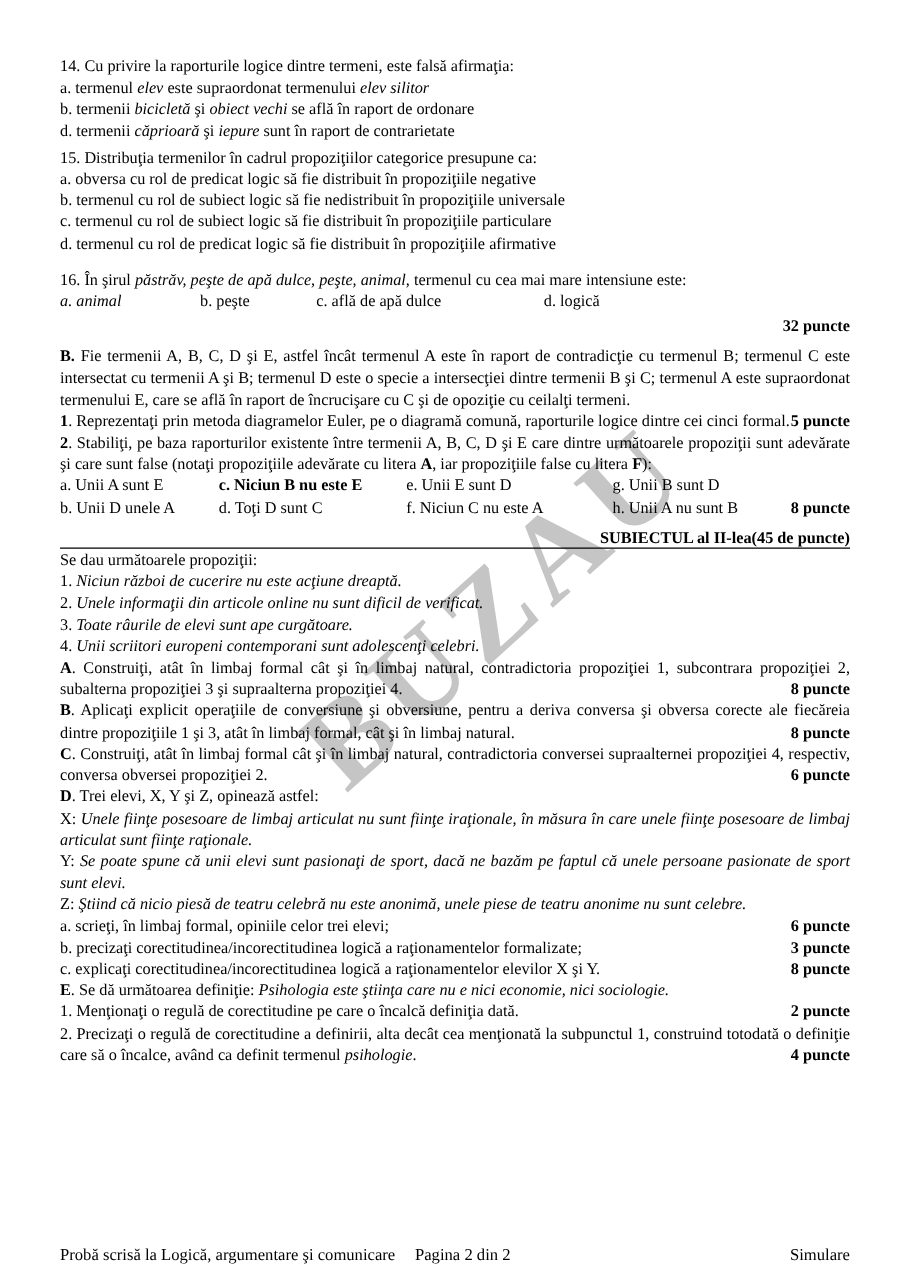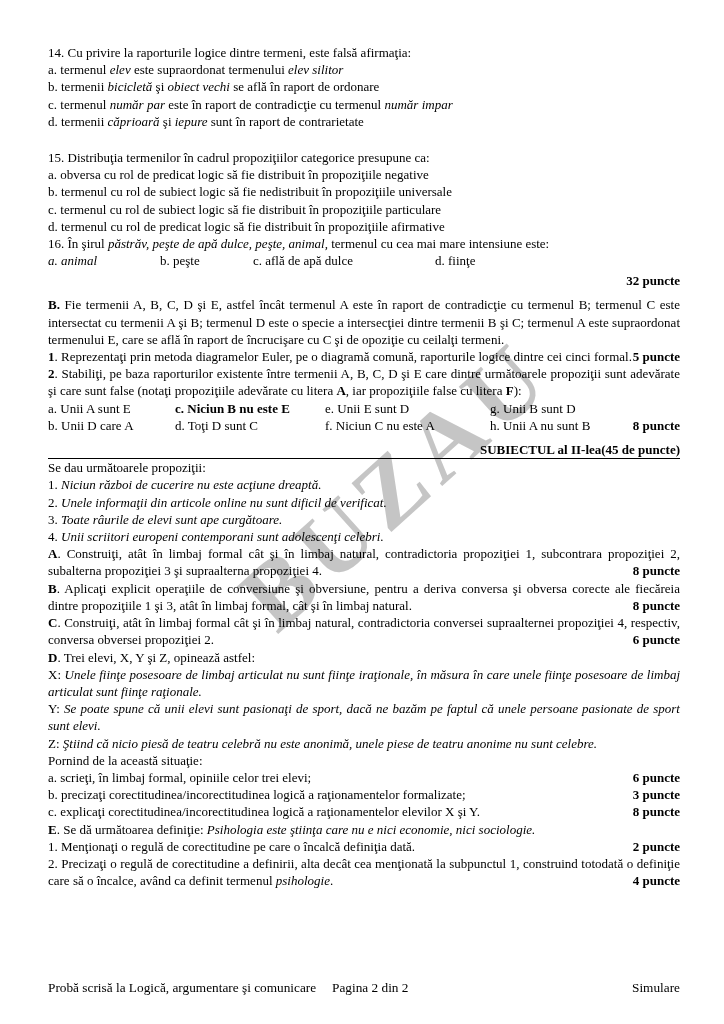--- a/index.html
+++ b/index.html
@@ -33,62 +33,61 @@
   .p .pts { position:absolute; right:0; bottom:0; }
   .block.row { display:flex; }
   .block.row .col { white-space:nowrap; flex:0 0 auto; }
   .block.row .col.grow { flex:1 1 auto; }
   .block.row .pts { margin-left:auto; }
   .block.rule {
     display:flex; justify-content:flex-end;
     border-bottom:1.4px solid #000;
   }
   .footer {
-    position:absolute; left:48px; right:44px; bottom:28px;
+    position:absolute; left:48px; right:44px; bottom:12px;
     display:grid; grid-template-columns:284px 1fr auto;
     font-size:13.3px; z-index:1;
   }
 </style>
 </head>
 <body>
 
 <div class="page">
   <div class="watermark">BUZAU</div>
   <main class="content">
       <div class="block p"><span class="seg">14. Cu privire la raporturile logice dintre termeni, este falsă afirmaţia:</span></div>
       <div class="block p"><span class="seg">a. termenul </span><span class="seg it">elev</span><span class="seg"> este supraordonat termenului </span><span class="seg it">elev silitor</span></div>
       <div class="block p"><span class="seg">b. termenii </span><span class="seg it">bicicletă</span><span class="seg"> şi </span><span class="seg it">obiect vechi</span><span class="seg"> se află în raport de ordonare</span></div>
-      <div class="block p"><span class="seg">c. termenul </span><span class="seg it">număr par</span><span class="seg"> este în raport de contradicţie cu termenul </span><span class="seg it">număr impar</span></div>
       <div class="block p"><span class="seg">d. termenii </span><span class="seg it">căprioară</span><span class="seg"> şi </span><span class="seg it">iepure</span><span class="seg"> sunt în raport de contrarietate</span></div>
-      <div class="block p" style="margin-top: 19px;"><span class="seg">15. Distribuţia termenilor în cadrul propoziţiilor categorice presupune ca:</span></div>
+      <div class="block p" style="margin-top: 4px;"><span class="seg">15. Distribuţia termenilor în cadrul propoziţiilor categorice presupune ca:</span></div>
       <div class="block p"><span class="seg">a. obversa cu rol de predicat logic să fie distribuit în propoziţiile negative</span></div>
       <div class="block p"><span class="seg">b. termenul cu rol de subiect logic să fie nedistribuit în propoziţiile universale</span></div>
       <div class="block p"><span class="seg">c. termenul cu rol de subiect logic să fie distribuit în propoziţiile particulare</span></div>
       <div class="block p"><span class="seg">d. termenul cu rol de predicat logic să fie distribuit în propoziţiile afirmative</span></div>
-      <div class="block p" style="margin-top: 0;"><span class="seg">16. În şirul </span><span class="seg it">păstrăv, peşte de apă dulce, peşte, animal,</span><span class="seg"> termenul cu cea mai mare intensiune este:</span></div>
+      <div class="block p" style="margin-top: 12px;"><span class="seg">16. În şirul </span><span class="seg it">păstrăv, peşte de apă dulce, peşte, animal,</span><span class="seg"> termenul cu cea mai mare intensiune este:</span></div>
       <div class="block row">
         <span class="col" style="width: 112px; font-style: italic;"><span class="seg">a. animal</span></span>
         <span class="col" style="width: 93px;"><span class="seg">b. peşte</span></span>
         <span class="col" style="width: 182px;"><span class="seg">c. află de apă dulce</span></span>
-        <span class="col grow"><span class="seg">d. fiinţe</span></span>
+        <span class="col grow"><span class="seg">d. logică</span></span>
       </div>
       <div class="block p" style="margin-top: 3px;">
         <span class="pts">32 puncte</span>
       </div>
       <div class="block p" style="margin-top: 7px;"><span class="seg bd">B.</span><span class="seg"> Fie termenii A, B, C, D şi E, astfel încât termenul A este în raport de contradicţie cu termenul B; termenul C este intersectat cu termenii A şi B; termenul D este o specie a intersecţiei dintre termenii B şi C; termenul A este supraordonat termenului E, care se află în raport de încrucişare cu C şi de opoziţie cu ceilalţi termeni.</span></div>
       <div class="block p"><span class="seg bd">1</span><span class="seg">. Reprezentaţi prin metoda diagramelor Euler, pe o diagramă comună, raporturile logice dintre cei cinci formal.</span><span class="pts">5 puncte</span></div>
       <div class="block p"><span class="seg bd">2</span><span class="seg">. Stabiliţi, pe baza raporturilor existente între termenii A, B, C, D şi E care dintre următoarele propoziţii sunt adevărate şi care sunt false (notaţi propoziţiile adevărate cu litera </span><span class="seg bd">A</span><span class="seg">, iar propoziţiile false cu litera </span><span class="seg bd">F</span><span class="seg">):</span></div>
       <div class="block row">
         <span class="col" style="width: 127px;"><span class="seg">a. Unii A sunt E</span></span>
         <span class="col" style="width: 150px; font-weight: bold;"><span class="seg">c. Niciun B nu este E</span></span>
         <span class="col" style="width: 165px;"><span class="seg">e. Unii E sunt D</span></span>
         <span class="col grow"><span class="seg">g. Unii B sunt D</span></span>
       </div>
       <div class="block row">
-        <span class="col" style="width: 127px;"><span class="seg">b. Unii D care A</span></span>
+        <span class="col" style="width: 127px;"><span class="seg">b. Unii D unele A</span></span>
         <span class="col" style="width: 150px;"><span class="seg">d. Toţi D sunt C</span></span>
         <span class="col" style="width: 165px;"><span class="seg">f. Niciun C nu este A</span></span>
         <span class="col grow"><span class="seg">h. Unii A nu sunt B</span></span>
         <span class="pts">8 puncte</span>
       </div>
       <div class="block rule" style="margin-top: 7px;">
         <span><span class="seg bd">SUBIECTUL al II-lea</span></span>
         <span class="pts">(45 de puncte)</span>
       </div>
       <div class="block p"><span class="seg">Se dau următoarele propoziţii:</span></div>
@@ -96,21 +95,20 @@
       <div class="block p"><span class="seg">2. </span><span class="seg it">Unele informaţii din articole online nu sunt dificil de verificat.</span></div>
       <div class="block p"><span class="seg">3. </span><span class="seg it">Toate râurile de elevi sunt ape curgătoare.</span></div>
       <div class="block p"><span class="seg">4. </span><span class="seg it">Unii scriitori europeni contemporani sunt adolescenţi celebri.</span></div>
       <div class="block p"><span class="seg bd">A</span><span class="seg">. Construiţi, atât în limbaj formal cât şi în limbaj natural, contradictoria propoziţiei 1, subcontrara propoziţiei 2, subalterna propoziţiei 3 şi supraalterna propoziţiei 4.</span><span class="pts">8 puncte</span></div>
       <div class="block p"><span class="seg bd">B</span><span class="seg">. Aplicaţi explicit operaţiile de conversiune şi obversiune, pentru a deriva conversa şi obversa corecte ale fiecăreia dintre propoziţiile 1 şi 3, atât în limbaj formal, cât şi în limbaj natural.</span><span class="pts">8 puncte</span></div>
       <div class="block p"><span class="seg bd">C</span><span class="seg">. Construiţi, atât în limbaj formal cât şi în limbaj natural, contradictoria conversei supraalternei propoziţiei 4, respectiv, conversa obversei propoziţiei 2.</span><span class="pts">6 puncte</span></div>
       <div class="block p"><span class="seg bd">D</span><span class="seg">. Trei elevi, X, Y şi Z, opinează astfel:</span></div>
       <div class="block p"><span class="seg">X: </span><span class="seg it">Unele fiinţe posesoare de limbaj articulat nu sunt fiinţe iraţionale, în măsura în care unele fiinţe posesoare de limbaj articulat sunt fiinţe raţionale.</span></div>
       <div class="block p"><span class="seg">Y: </span><span class="seg it">Se poate spune că unii elevi sunt pasionaţi de sport, dacă ne bazăm pe faptul că unele persoane pasionate de sport sunt elevi.</span></div>
       <div class="block p"><span class="seg">Z: </span><span class="seg it">Ştiind că nicio piesă de teatru celebră nu este anonimă, unele piese de teatru anonime nu sunt celebre.</span></div>
-      <div class="block p"><span class="seg">Pornind de la această situaţie:</span></div>
       <div class="block p"><span class="seg">a. scrieţi, în limbaj formal, opiniile celor trei elevi;</span><span class="pts">6 puncte</span></div>
       <div class="block p"><span class="seg">b. precizaţi corectitudinea/incorectitudinea logică a raţionamentelor formalizate;</span><span class="pts">3 puncte</span></div>
       <div class="block p"><span class="seg">c. explicaţi corectitudinea/incorectitudinea logică a raţionamentelor elevilor X şi Y.</span><span class="pts">8 puncte</span></div>
       <div class="block p"><span class="seg bd">E</span><span class="seg">. Se dă următoarea definiţie: </span><span class="seg it">Psihologia este ştiinţa care nu e nici economie, nici sociologie.</span></div>
       <div class="block p"><span class="seg">1. Menţionaţi o regulă de corectitudine pe care o încalcă definiţia dată.</span><span class="pts">2 puncte</span></div>
       <div class="block p"><span class="seg">2. Precizaţi o regulă de corectitudine a definirii, alta decât cea menţionată la subpunctul 1, construind totodată o definiţie care să o încalce, având ca definit termenul </span><span class="seg it">psihologie</span><span class="seg">.</span><span class="pts">4 puncte</span></div>
     </main>
   <footer class="footer">
     <span>Probă scrisă la Logică, argumentare şi comunicare</span>
     <span>Pagina 2 din 2</span>

